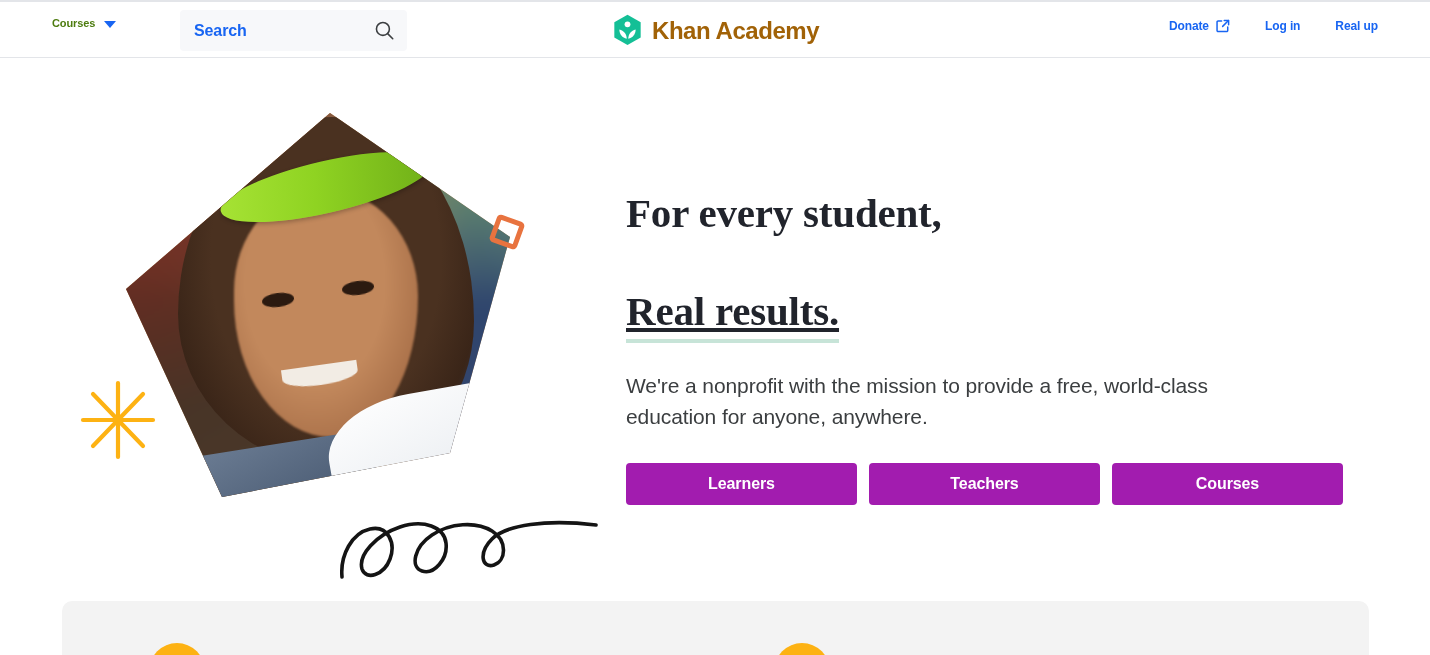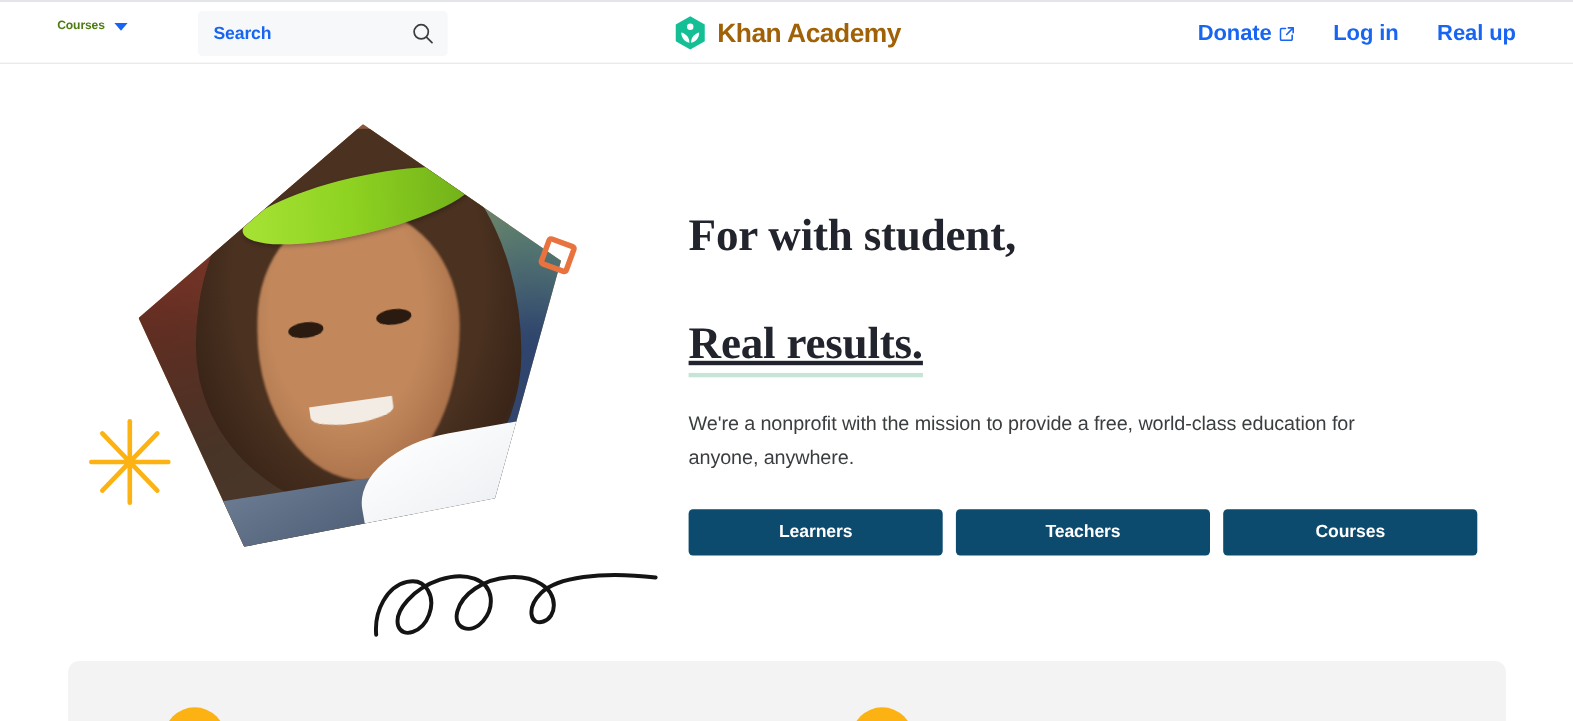--- a/index.html
+++ b/index.html
@@ -97,21 +97,21 @@
 
   #header-right {
     position: absolute;
     right: 52px; top: 17px;
     display: flex;
     align-items: center;
     gap: 35px;
   }
   .nav-link {
     color: #1865f2;
-    font-size: 20px;
+    font-size: 12px;
     font-weight: bold;
     letter-spacing: -0.1px;
     text-decoration: none;
     display: flex;
     align-items: center;
     gap: 7px;
     cursor: pointer;
     white-space: nowrap;
   }
 
@@ -222,35 +222,35 @@
   #hero-headline .underlined {
     display: inline-block;
     border-bottom: 4px solid #c7e4d8;
     padding-bottom: 3px;
     text-decoration: underline;
   }
 
   #hero-subtext {
     margin-top: 27px;
     color: #3b3e40;
-    font-size: 18px;
+    font-size: 21px;
     line-height: 31px;
     letter-spacing: -0.1px;
     max-width: 620px;
   }
 
   #hero-buttons {
     margin-top: 31px;
     display: flex;
     gap: 12px;
   }
   .hero-button {
     width: 231px;
     height: 42px;
-    background: #0c4a6e;
+    background: #a21caf;
     border: none;
     border-radius: 4px;
     color: #ffffff;
     font-family: "Liberation Sans", sans-serif;
     font-size: 16px;
     font-weight: bold;
     letter-spacing: -0.1px;
     cursor: pointer;
   }
 
@@ -354,21 +354,21 @@
 
   <svg id="deco-squiggle" viewBox="0 0 266 86">
     <path d="M6 78 C4 56 16 34 34 30 C52 26 60 44 54 60 C48 76 30 82 26 70
              C22 56 40 36 64 28 C88 20 108 28 110 44 C112 60 98 76 86 72
              C74 68 78 48 96 36 C114 24 140 22 156 32 C172 42 170 62 158 66
              C146 70 142 54 156 40 C170 26 210 20 260 26" fill="none" stroke="#141414" stroke-width="3.6" stroke-linecap="round" stroke-linejoin="round"></path>
   </svg>
 
   <div id="hero-copy">
     <h1 id="hero-headline">
-      <span>For with student,</span><br>
+      <span>For every student,</span><br>
       <br>
       <span class="underlined">Real results.</span>
     </h1>
 
     <p id="hero-subtext">
       <span>We're a nonprofit with the mission to provide a free, world-class education</span>
       <span>for anyone, anywhere.</span>
     </p>
 
     <div id="hero-buttons">

